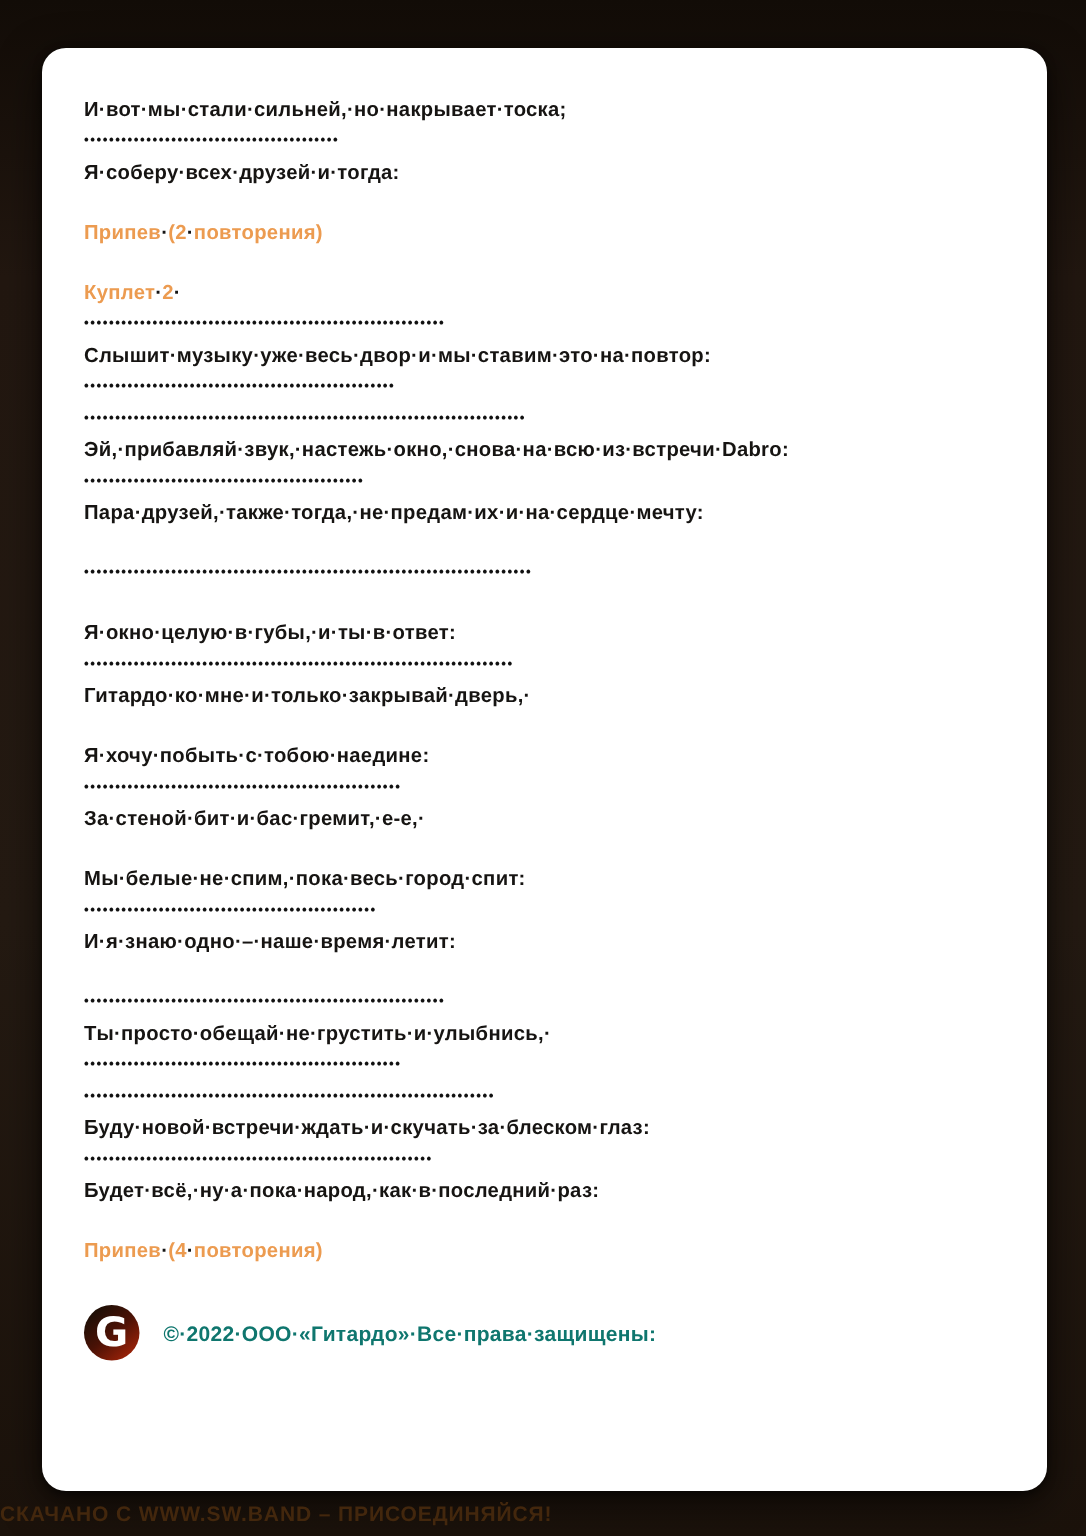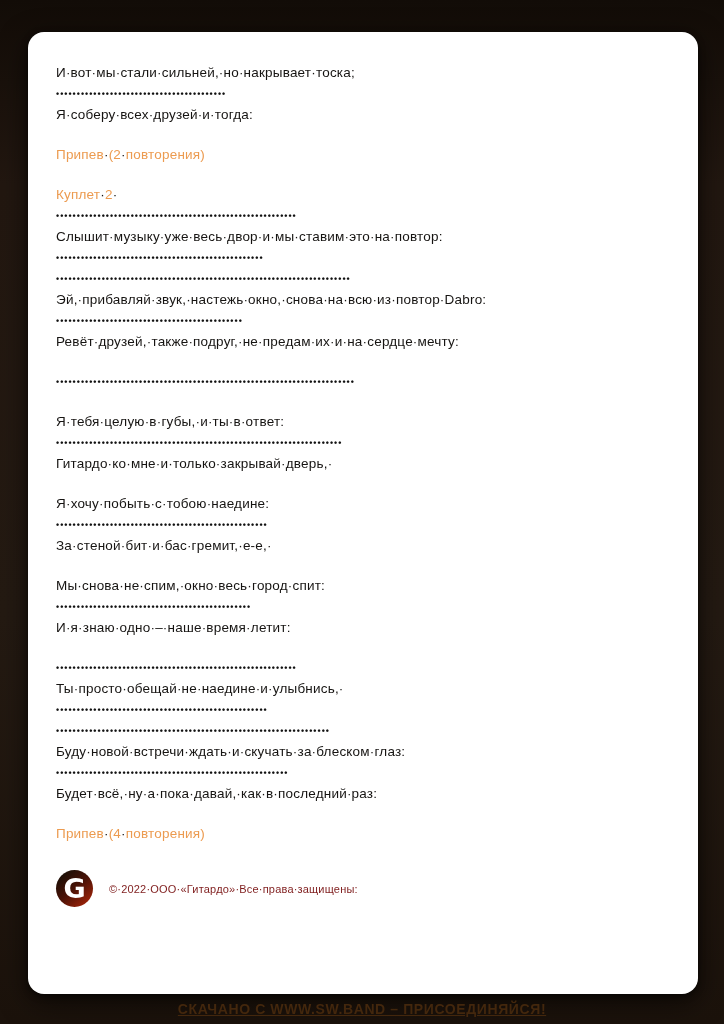--- a/index.html
+++ b/index.html
@@ -10,90 +10,89 @@
     position:relative;
   }
   .page {
     position:absolute; left:28px; top:32px; width:670px; height:962px;
     background:#ffffff; border-radius:16px;
     box-shadow:0 8px 28px rgba(0,0,0,.6), 0 2px 6px rgba(0,0,0,.5);
   }
   .content { padding:30px 28px 0 28px; }
   .line {
     height:21px; line-height:21px; white-space:nowrap;
-    font-size:13.5px; font-weight:400; color:#161412; letter-spacing:.2px;
+    font-size:13.5px; font-weight:700; color:#161412; letter-spacing:.2px;
   }
   .line.heading { color:#ec9b50; }
   .line.heading .hd { color:#141414; }
   .blank { height:19px; }
   .dotsrow { height:21px; line-height:21px; white-space:nowrap; }
   .dotsrow .dots {
     font-size:9px; letter-spacing:1px; color:#111; font-weight:700;
     vertical-align:middle;
   }
   .footer { display:flex; align-items:center; gap:16px; margin:26px 0 0 0; }
   .logo {
     width:37px; height:37px; border-radius:50%;
     background:linear-gradient(140deg,#1e0f06 15%,#4a1206 50%,#9c2208 88%);
     color:#ffffff; font-weight:700; font-size:27px; line-height:37px;
     text-align:center; font-family:"DejaVu Sans", sans-serif;
   }
   .copyright {
-    font-size:11px; font-weight:400; color:#7f1d1d; letter-spacing:.2px;
+    font-size:14px; font-weight:700; color:#0f766e; letter-spacing:.2px;
     white-space:nowrap;
   }
   .watermark {
-    position:absolute; left:0; right:0; top:1001px; text-align:center;
+    position:absolute; left:0; right:0; top:1001px; text-align:left;
     font-size:14px; font-weight:700; letter-spacing:.6px;
     white-space:nowrap;
-    text-decoration:underline;
   }
 </style>
 </head>
 <body>
 
 <div class="page">
   <div class="content">
     <div id="lyrics">
         <div class="line">И·вот·мы·стали·сильней,·но·накрывает·тоска;</div>
         <div class="dotsrow"><span class="dots">•••••••••••••••••••••••••••••••••••••••••</span></div>
         <div class="line">Я·соберу·всех·друзей·и·тогда:</div>
         <div class="blank"></div>
         <div class="line heading">Припев<span class="hd">·</span>(2<span class="hd">·</span>повторения)</div>
         <div class="blank"></div>
         <div class="line heading">Куплет<span class="hd">·</span>2<span class="hd">·</span></div>
         <div class="dotsrow"><span class="dots">••••••••••••••••••••••••••••••••••••••••••••••••••••••••••</span></div>
         <div class="line">Слышит·музыку·уже·весь·двор·и·мы·ставим·это·на·повтор:</div>
         <div class="dotsrow"><span class="dots">••••••••••••••••••••••••••••••••••••••••••••••••••</span></div>
         <div class="dotsrow"><span class="dots">•••••••••••••••••••••••••••••••••••••••••••••••••••••••••••••••••••••••</span></div>
-        <div class="line">Эй,·прибавляй·звук,·настежь·окно,·снова·на·всю·из·повтор·Dabro:</div>
+        <div class="line">Эй,·прибавляй·звук,·настежь·окно,·снова·на·всю·из·встречи·Dabro:</div>
         <div class="dotsrow"><span class="dots">•••••••••••••••••••••••••••••••••••••••••••••</span></div>
-        <div class="line">Ревёт·друзей,·также·подруг,·не·предам·их·и·на·сердце·мечту:</div>
+        <div class="line">Пара·друзей,·также·тогда,·не·предам·их·и·на·сердце·мечту:</div>
         <div class="blank"></div>
         <div class="dotsrow"><span class="dots">••••••••••••••••••••••••••••••••••••••••••••••••••••••••••••••••••••••••</span></div>
         <div class="blank"></div>
-        <div class="line">Я·тебя·целую·в·губы,·и·ты·в·ответ:</div>
+        <div class="line">Я·окно·целую·в·губы,·и·ты·в·ответ:</div>
         <div class="dotsrow"><span class="dots">•••••••••••••••••••••••••••••••••••••••••••••••••••••••••••••••••••••</span></div>
         <div class="line">Гитардо·ко·мне·и·только·закрывай·дверь,·</div>
         <div class="blank"></div>
         <div class="line">Я·хочу·побыть·с·тобою·наедине:</div>
         <div class="dotsrow"><span class="dots">•••••••••••••••••••••••••••••••••••••••••••••••••••</span></div>
         <div class="line">За·стеной·бит·и·бас·гремит,·е-е,·</div>
         <div class="blank"></div>
-        <div class="line">Мы·снова·не·спим,·окно·весь·город·спит:</div>
+        <div class="line">Мы·белые·не·спим,·пока·весь·город·спит:</div>
         <div class="dotsrow"><span class="dots">•••••••••••••••••••••••••••••••••••••••••••••••</span></div>
         <div class="line">И·я·знаю·одно·–·наше·время·летит:</div>
         <div class="blank"></div>
         <div class="dotsrow"><span class="dots">••••••••••••••••••••••••••••••••••••••••••••••••••••••••••</span></div>
-        <div class="line">Ты·просто·обещай·не·наедине·и·улыбнись,·</div>
+        <div class="line">Ты·просто·обещай·не·грустить·и·улыбнись,·</div>
         <div class="dotsrow"><span class="dots">•••••••••••••••••••••••••••••••••••••••••••••••••••</span></div>
         <div class="dotsrow"><span class="dots">••••••••••••••••••••••••••••••••••••••••••••••••••••••••••••••••••</span></div>
         <div class="line">Буду·новой·встречи·ждать·и·скучать·за·блеском·глаз:</div>
         <div class="dotsrow"><span class="dots">••••••••••••••••••••••••••••••••••••••••••••••••••••••••</span></div>
-        <div class="line">Будет·всё,·ну·а·пока·давай,·как·в·последний·раз:</div>
+        <div class="line">Будет·всё,·ну·а·пока·народ,·как·в·последний·раз:</div>
         <div class="blank"></div>
         <div class="line heading">Припев<span class="hd">·</span>(4<span class="hd">·</span>повторения)</div>
       </div>
     <div class="footer">
       <div class="logo">G</div>
       <div class="copyright">©·2022·ООО·«Гитардо»·Все·права·защищены:</div>
     </div>
   </div>
 </div>
 

